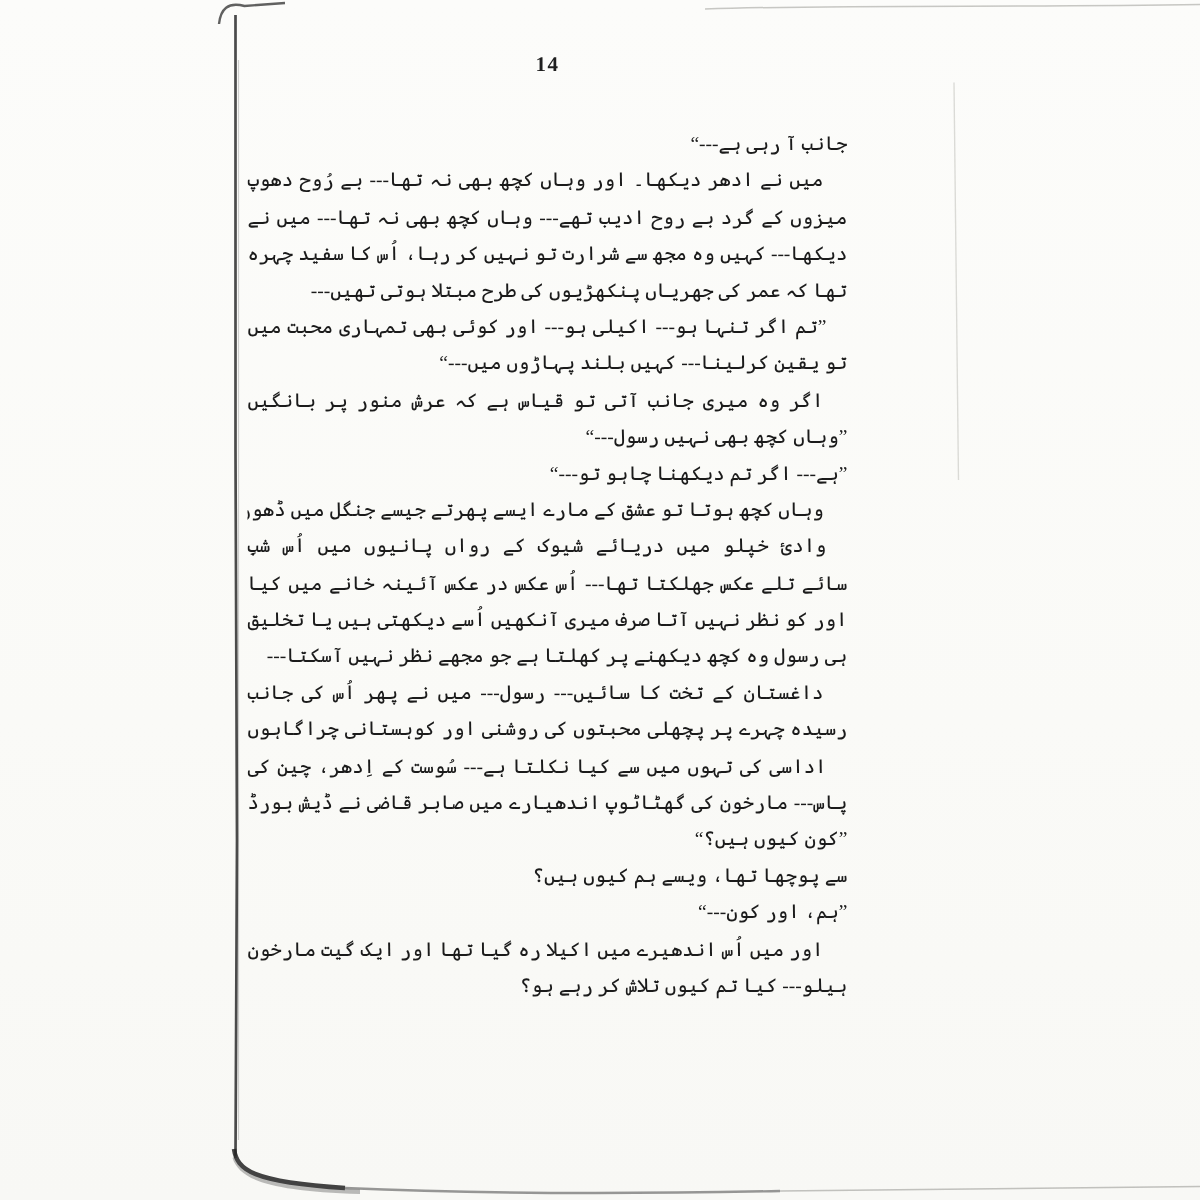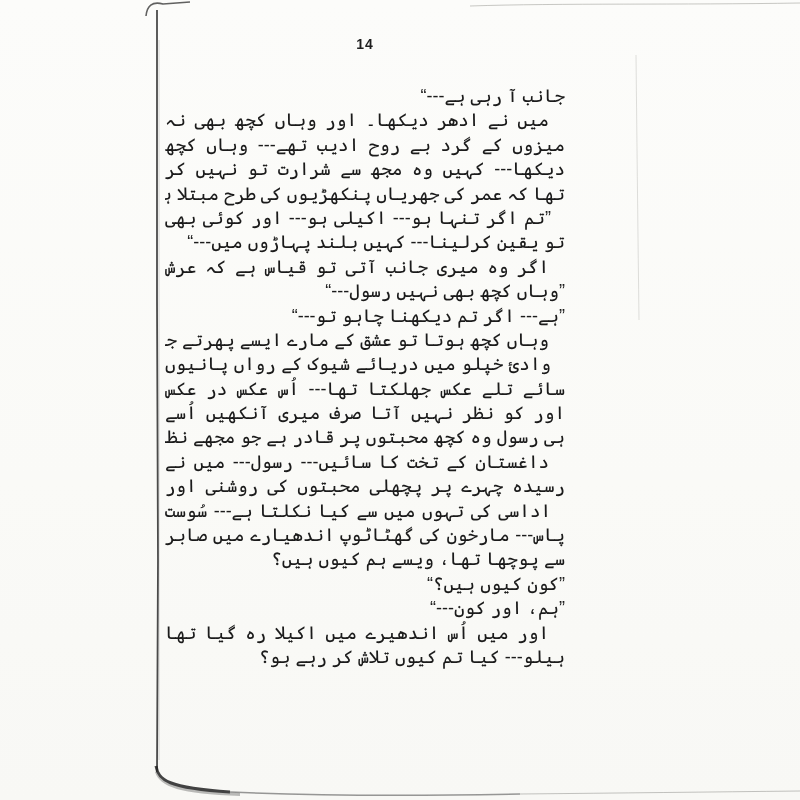--- a/index.html
+++ b/index.html
@@ -8,21 +8,21 @@
     width: 800px;
     height: 800px;
     background: #fbfbf9;
     overflow: hidden;
   }
   .scan-root {
     position: relative;
     width: 800px;
     height: 800px;
     background: linear-gradient(180deg, #fcfcfa 0%, #fafaf7 60%, #f8f8f5 100%);
-    font-family: Liberation Sans, sans-serif;
+    font-family: Liberation Serif, serif;
     color: #1c1c1c;
   }
   .edges-svg {
     position: absolute;
     left: 0; top: 0;
     width: 800px; height: 800px;
     pointer-events: none;
   }
   .page-number {
     position: absolute;
@@ -38,21 +38,21 @@
   .text-block {
     position: absolute;
     left: 165px;
     top: 84px;
     width: 400px;
     direction: rtl;
   }
   .line {
     direction: rtl;
     unicode-bidi: embed;
-    font-size: 18px;
+    font-size: 13px;
     line-height: 24.4px;
     height: 24.4px;
     overflow: hidden;
     color: #1b1b1b;
     letter-spacing: 0.1px;
   }
   .align-justify { text-align: justify; text-align-last: justify; }
   .align-right  { text-align: right; white-space: nowrap; }
   .align-center { text-align: right; white-space: nowrap; }
 </style>
@@ -89,25 +89,25 @@
       <div class="line align-right">تھا کہ عمر کی جھریاں پنکھڑیوں کی طرح مبتلا ہوتی تھیں---</div>
       <div class="line align-justify" style="padding-right: 14px;">”تم اگر تنہا ہو--- اکیلی ہو--- اور کوئی بھی تمہاری محبت میں مبتلا نہیں---</div>
       <div class="line align-center">تو یقین کرلینا--- کہیں بلند پہاڑوں میں---“</div>
       <div class="line align-justify" style="padding-right: 16px;">اگر وہ میری جانب آتی تو قیاس ہے کہ عرش منور پر بانگیں ملتیں اور میں اُنہیں</div>
       <div class="line align-center">”وہاں کچھ بھی نہیں رسول---“</div>
       <div class="line align-center">”ہے--- اگر تم دیکھنا چاہو تو---“</div>
       <div class="line align-right" style="padding-right: 16px;">وہاں کچھ ہوتا تو عشق کے مارے ایسے پھرتے جیسے جنگل میں ڈھور---</div>
       <div class="line align-justify" style="padding-right: 14px;">وادیٔ خپلو میں دریائے شیوک کے رواں پانیوں میں اُس شبِ ماہتاب میں جہاں ہر</div>
       <div class="line align-justify">سائے تلے عکس جھلکتا تھا--- اُس عکس در عکس آئینہ خانے میں کیا جھلکتا ہے--- جو کسی</div>
       <div class="line align-justify">اور کو نظر نہیں آتا صرف میری آنکھیں اُسے دیکھتی ہیں یا تخلیق کرتی ہیں--- شاید ایسے</div>
-      <div class="line align-center">ہی رسول وہ کچھ محبتوں پر قادر ہے جو مجھے نظر نہیں آسکتا---</div>
+      <div class="line align-center">ہی رسول وہ کچھ دیکھنے پر کھلتا ہے جو مجھے نظر نہیں آسکتا---</div>
       <div class="line align-justify" style="padding-right: 16px;">داغستان کے تخت کا سائیں--- رسول--- میں نے پھر اُس کی جانب دیکھا عمر</div>
       <div class="line align-justify">رسیدہ چہرے پر پچھلی محبتوں کی روشنی اور کوہستانی چراگاہوں کی ہریاول تھی ”وہ موجود</div>
       <div class="line align-justify" style="padding-right: 14px;">اداسی کی تہوں میں سے کیا نکلتا ہے--- سُوست کے اِدھر، چین کی سرحد کے اس</div>
       <div class="line align-justify">پاس--- مارخون کی گھٹاٹوپ اندھیارے میں صابر قاضی نے ڈیش بورڈ پر ہاتھ مار کر مجھ</div>
+      <div class="line align-center">”کون کیوں ہیں؟“</div>
       <div class="line align-center">سے پوچھا تھا، ویسے ہم کیوں ہیں؟</div>
-      <div class="line align-center">”کون کیوں ہیں؟“</div>
       <div class="line align-center">”ہم، اور کون---“</div>
       <div class="line align-justify" style="padding-right: 16px;">اور میں اُس اندھیرے میں اکیلا رہ گیا تھا اور ایک گیت مارخون کی رات میں---</div>
       <div class="line align-center">ہیلو--- کیا تم کیوں تلاش کر رہے ہو؟</div>
     </div>
 
 </div>
 
 </body></html>

